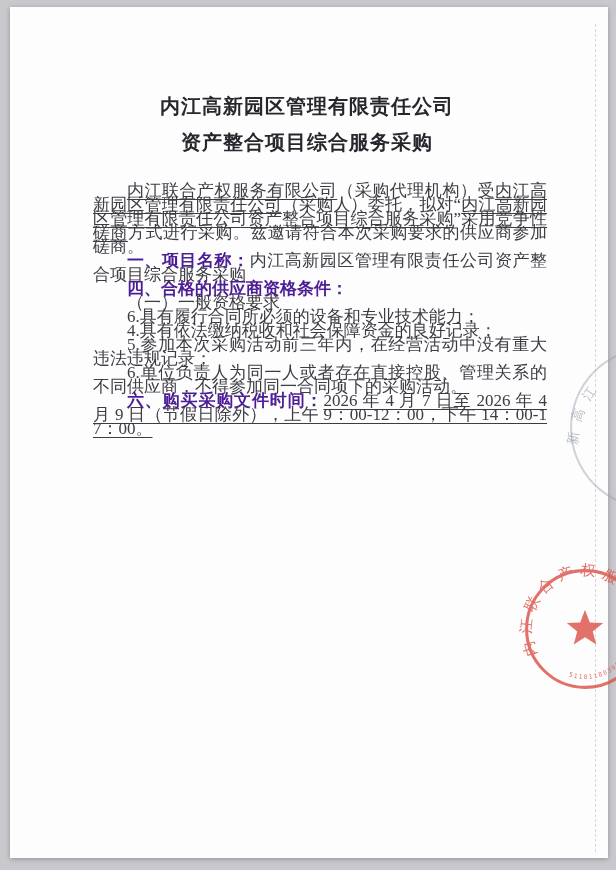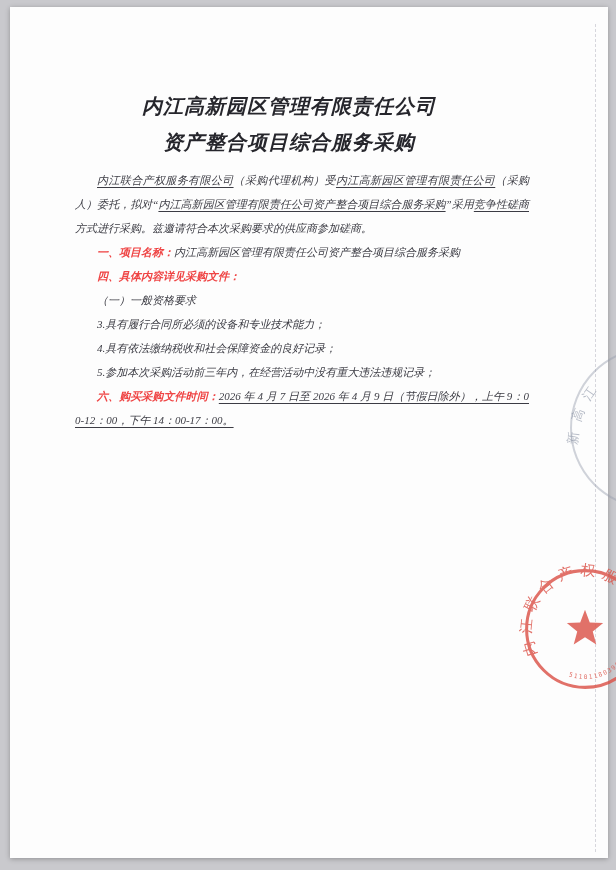--- a/index.html
+++ b/index.html
@@ -7,31 +7,30 @@
     width:616px;height:870px;position:relative;overflow:hidden;
     background:#c9c9cd;
     font-family:"Liberation Serif","DejaVu Serif",serif;
   }
   .page{
     position:absolute;left:10px;top:7px;width:598px;height:851px;
     background:#fdfdfd;
     box-shadow:0 1px 5px rgba(0,0,0,.28);
   }
   .doc{
-    position:absolute;left:65px;top:81px;width:454px;
+    position:absolute;left:83px;top:81px;width:454px;
     color:#3c3c44;
-    font-style:italic;
   }
   .title{
     margin:0;font-size:20px;line-height:36px;font-weight:bold;color:#26262c;
     text-align:center;letter-spacing:1px;transform:translateX(-13px);
   }
-  .body-text{margin-top:8px;font-size:11px;line-height:24px;}
+  .body-text{margin-top:24px;font-size:17px;line-height:14px;}
   .body-text p{margin:0;text-indent:2em;text-align:justify;word-break:break-all;}
-  .b{font-weight:bold;color:#ef4444;}
+  .b{font-weight:bold;color:#4c1d95;}
   .u{text-decoration:underline;text-underline-offset:3px;text-decoration-thickness:1px;}
   
   .foldline{
     position:absolute;left:585px;top:17px;height:828px;width:0;
     border-left:1px dashed #d6d6dc;
   }
   
   .seal{position:absolute;left:508px;top:555px;width:134px;height:134px;}
   
   .wseal{
@@ -52,25 +51,26 @@
 <div class="page">
 
   <div class="doc">
     <h1 class="title">
       <div>内江高新园区管理有限责任公司</div>
       <div>资产整合项目综合服务采购</div>
     </h1>
     <div class="body-text">
         <p><span class="u">内江联合产权服务有限公司</span><span>（采购代理机构）受</span><span class="u">内江高新园区管理有限责任公司</span><span>（采购人）委托，拟对“</span><span class="u">内江高新园区管理有限责任公司资产整合项目综合服务采购</span><span>”采用</span><span class="u">竞争性磋商</span><span>方式进行采购。兹邀请符合本次采购要求的供应商参加磋商。</span></p>
         <p><span class="b">一、项目名称：</span><span>内江高新园区管理有限责任公司资产整合项目综合服务采购</span></p>
-        <p><span class="b">四、具体内容详见采购文件：</span></p>
+        <p><span class="b">四、合格的供应商资格条件：</span></p>
         <p><span>（一）一般资格要求</span></p>
-        <p><span>3.具有履行合同所必须的设备和专业技术能力；</span></p>
+        <p><span>6.具有履行合同所必须的设备和专业技术能力；</span></p>
         <p><span>4.具有依法缴纳税收和社会保障资金的良好记录；</span></p>
         <p><span>5.参加本次采购活动前三年内，在经营活动中没有重大违法违规记录；</span></p>
+        <p><span>6.单位负责人为同一人或者存在直接控股、管理关系的不同供应商，不得参加同一合同项下的采购活动。</span></p>
         <p><span class="b">六、购买采购文件时间：</span><span class="u">2026 年 4 月 7 日至 2026 年 4 月 9 日（节假日除外），上午 9：00-12：00，下午 14：00-17：00。</span></p>
       </div>
   </div>
 
   <div class="foldline"></div>
 
   <div class="wseal"></div>
   <span class="wchar c0">江</span>
   <span class="wchar c1">高</span>
   <span class="wchar c2">新</span>

